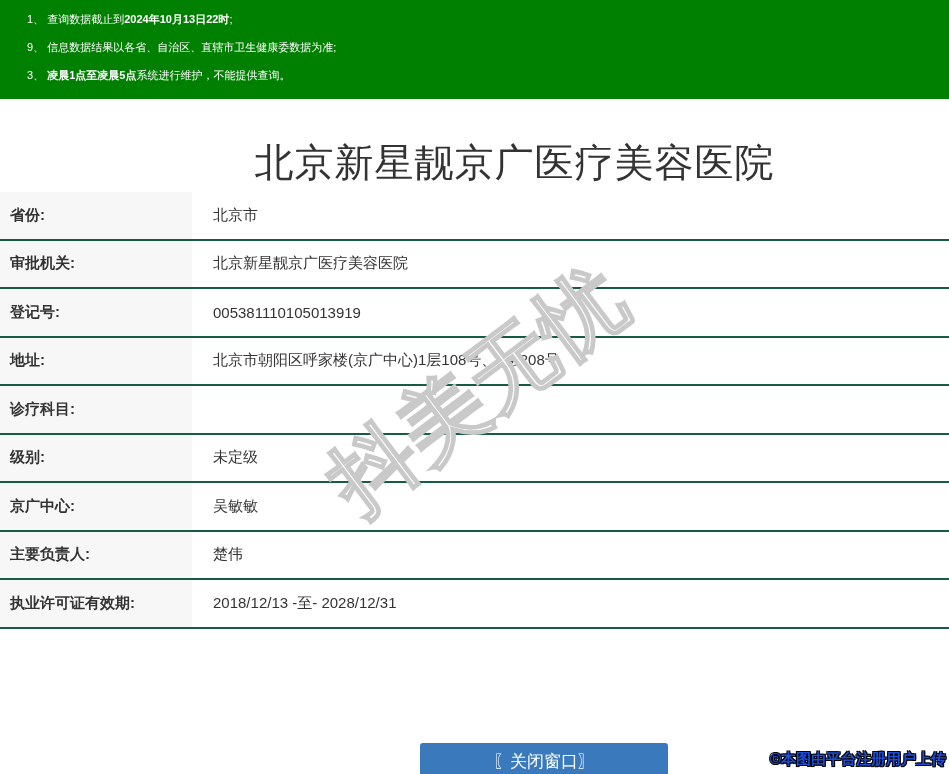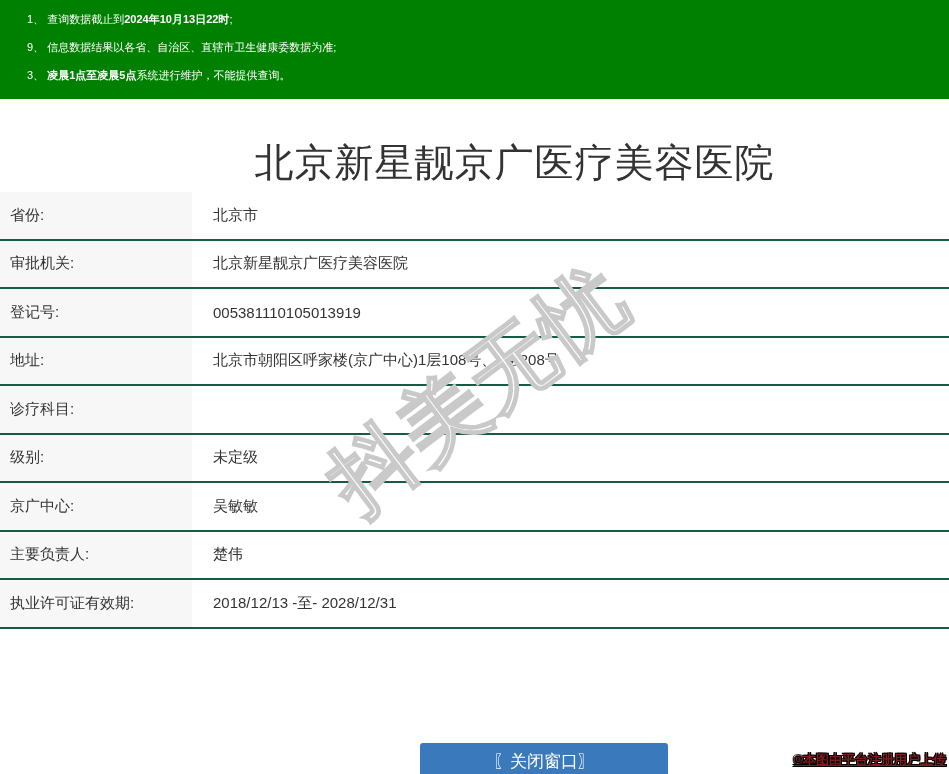--- a/index.html
+++ b/index.html
@@ -51,20 +51,21 @@
     font-size: 15px;
     color: #333333;
   }
   .info-row .label {
     width: 192px;
     background: var(--label-bg, #f7f7f7);
     display: flex;
     align-items: center;
     padding-left: 10px;
     flex-shrink: 0;
+    font-weight: bold;
   }
   .info-row .value {
     flex: 1;
     display: flex;
     align-items: center;
     padding-left: 21px;
     white-space: nowrap;
     overflow: hidden;
     text-align: center;
   }
@@ -105,27 +106,26 @@
     font-family: inherit;
     cursor: pointer;
     z-index: 6;
   }
 
   
   .credit {
     position: absolute;
     right: 3px;
     bottom: 5px;
-    font-size: 13px;
+    font-size: 15px;
     font-weight: bold;
-    color: #7f1d1d;
+    color: #1d4ed8;
     text-shadow: -1px -1px 0 #000, 1px -1px 0 #000, -1px 1px 0 #000, 1px 1px 0 #000, 0 1px 0 #000, 1px 0 0 #000;
     z-index: 7;
     white-space: nowrap;
-    text-decoration: underline;
   }
 </style>
 </head>
 <body>
 
 <div class="page">
 
   <div class="notice">
 
   <div class="notice-line"><span class="seg">1、 查询数据截止到</span><span class="seg-bold">2024年10月13日22时</span><span class="seg">;</span></div>

